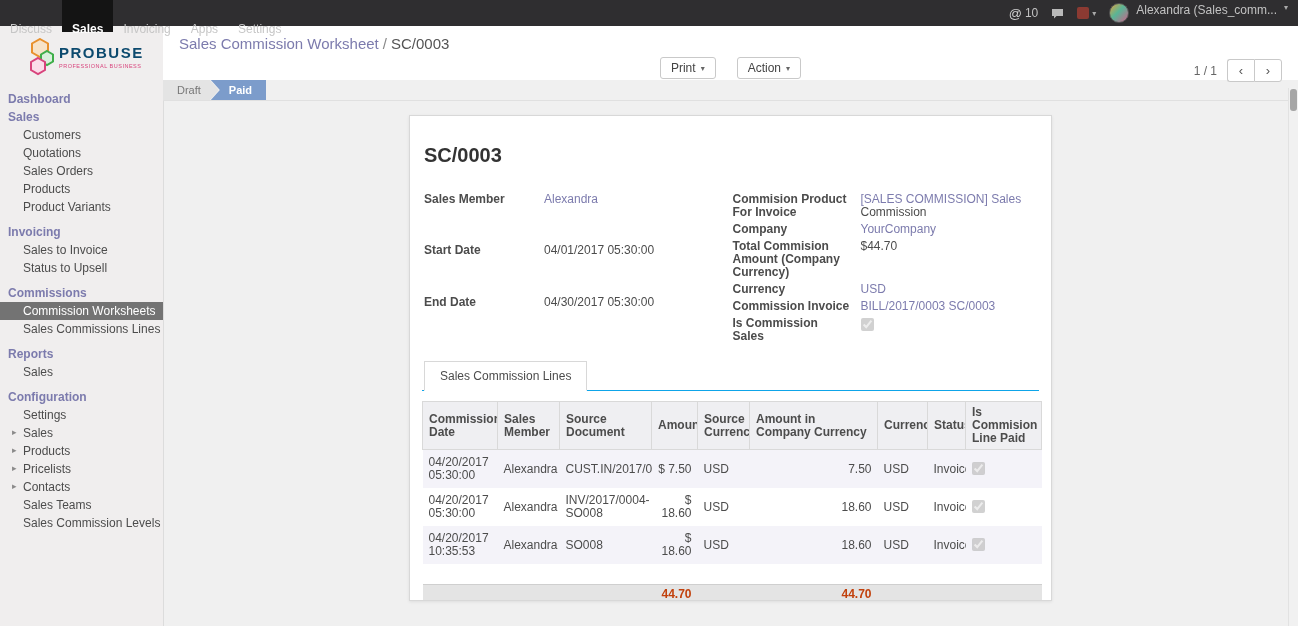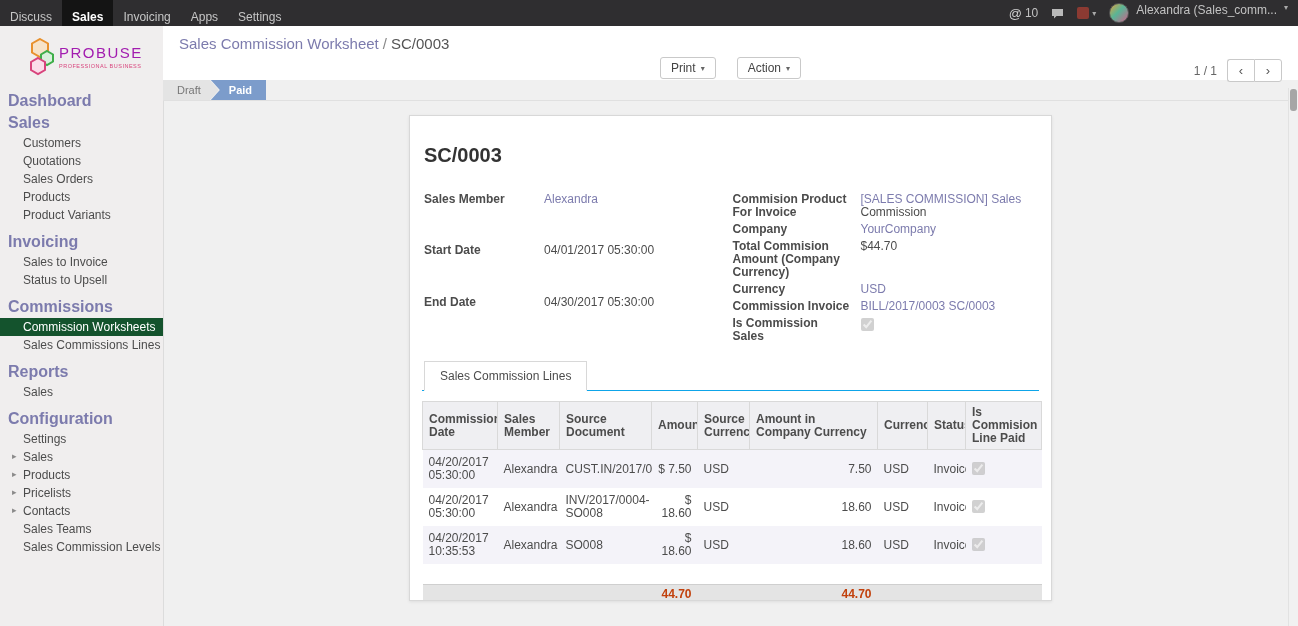--- a/index.html
+++ b/index.html
@@ -3,43 +3,43 @@
 <meta charset="utf-8">
 <style>
   html,body{margin:0;padding:0}
   body{width:1298px;height:626px;position:relative;overflow:hidden;
        font-family:"Liberation Sans",sans-serif;font-size:12px;color:#4c4c4c;background:#f0f0f0}
   a{color:#7c7bad;text-decoration:none;cursor:pointer}
 
   
   .topbar{position:absolute;top:0;left:0;width:1298px;height:26px;background:#2f2e30;
           display:flex;align-items:stretch;z-index:20}
-  .tb-menu{padding:4px 10px;line-height:26px;color:#c6c6c6;font-size:12px;cursor:pointer;white-space:nowrap}
+  .tb-menu{padding:16px 10px;line-height:26px;color:#c6c6c6;font-size:12px;cursor:pointer;white-space:nowrap}
   .tb-menu.active{background:#141414;color:#fff;font-weight:bold}
   .tb-right{margin-left:auto;display:flex;align-items:center;padding-right:10px;gap:13px;color:#c2c2c2}
   .tb-ico{display:flex;align-items:center;gap:3px;cursor:pointer}
   .at{font-size:13px;color:#cfcfcf}
   .bubble{width:13px;height:11px;display:inline-block}
   .supp{width:12px;height:12px;border-radius:2px;background:#8b3a32;display:inline-block}
   .avatar{width:18px;height:18px;border-radius:50%;display:inline-block;
           background:linear-gradient(135deg,#e0a23f 0%,#58b596 45%,#cf5f8a 100%);border:1px solid #555}
   .user-menu{display:flex;align-items:flex-start;gap:7px;cursor:pointer;white-space:nowrap}
   .caret-sm{font-size:8px;color:#aaa}
 
   
   .sidebar{position:absolute;top:26px;left:0;width:163px;height:600px;background:#f0eeee;
            border-right:1px solid #dcdcdc;overflow:hidden}
   .logo{padding:12px 0 14px 28px;display:flex;align-items:center;gap:5px}
   .logo-txt{display:flex;flex-direction:column;line-height:1.1}
-  .logo-title{font-size:15px;font-weight:normal;color:#a21caf;letter-spacing:1.5px}
+  .logo-title{font-size:15px;font-weight:bold;color:#0c4a6e;letter-spacing:1.5px}
   .logo-sub{font-size:5.5px;color:#d8437c;letter-spacing:.5px;margin-top:2px}
-  .side-title{color:#7c7bad;font-weight:bold;padding:2px 8px;font-size:16px;cursor:pointer}
+  .side-title{color:#7c7bad;font-weight:bold;padding:2px 8px;font-size:12px;cursor:pointer}
   .mt{margin-top:7px}
   .side-item{padding:2px 8px 2px 23px;color:#4c4c4c;cursor:pointer;position:relative;white-space:nowrap;font-size:12px}
-  .side-item.active{background:#14532d;color:#fff}
+  .side-item.active{background:#737373;color:#fff}
   .exp-caret{position:absolute;left:12px;top:3px;font-size:9px;color:#8a8a8a}
 
   
   .main{position:absolute;left:163px;top:26px;right:0;bottom:0}
   .control-panel{background:#fff;height:54px;position:relative}
   .breadcrumb{padding:9px 0 0 16px;font-size:15px;color:#555;white-space:nowrap}
   .crumb-sep{color:#888;margin:0 4px}
   .cp-buttons{position:absolute;left:0;right:0;top:31px;display:flex;justify-content:center;gap:21px}
   .btn{background:#fff;border:1px solid #c9c9c9;border-radius:3px;padding:3px 10px;font-size:12px;
        color:#444;cursor:pointer;display:inline-flex;gap:5px;align-items:center}

